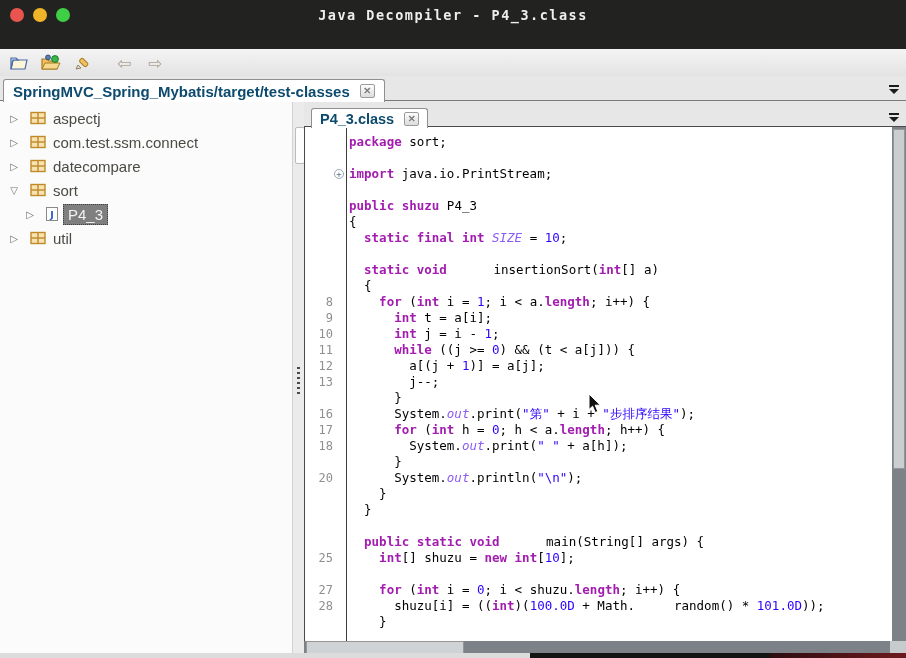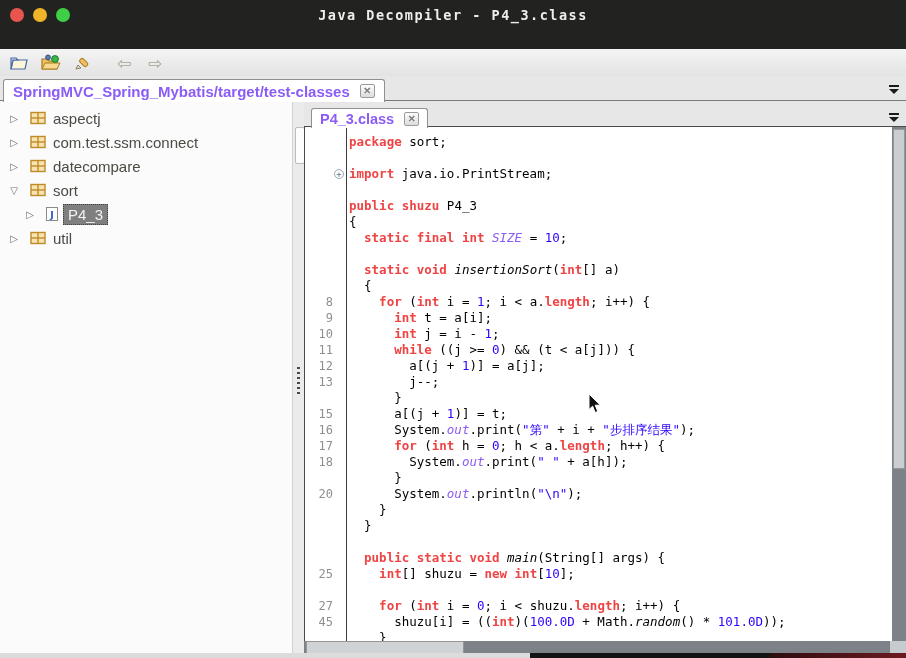--- a/index.html
+++ b/index.html
@@ -24,21 +24,21 @@
   .tool{margin-left:9px;width:22px;height:20px;display:flex;align-items:center;justify-content:center;}
   .tool.gap{margin-left:20px;}
   .nav-arrow{font-family:"DejaVu Sans",sans-serif;font-size:17px;color:#a8a190;line-height:18px;}
 
   
   .maintabs{position:absolute;left:0;top:76px;width:906px;height:25px;background:#e7e7e7;}
   .maintabs .strip-border{position:absolute;left:0;bottom:0;width:100%;height:1px;background:#7a7a7a;}
   .tab{position:absolute;background:#ffffff;border:1px solid #8f8f8f;border-bottom:none;
        border-radius:3px 3px 0 0;display:flex;align-items:center;z-index:2;}
   .tab-main{left:3px;top:3px;height:22px;padding:0 9px;}
-  .tab-label{font-weight:bold;font-size:15px;color:#8b5cf6;white-space:nowrap;}
+  .tab-label{font-weight:bold;font-size:15px;color:#0c4a6e;white-space:nowrap;}
   .closebox{margin-left:10px;width:13px;height:12px;border:1px solid #9b9b9b;border-radius:2px;
             background:linear-gradient(#fdfdfd,#dcdcdc);color:#777;font-size:9.5px;line-height:11px;
             text-align:center;font-weight:bold;}
   .tabmenu{position:absolute;right:7px;width:10px;}
   .tabmenu .bar{height:2px;background:#1b1b1b;margin-bottom:2px;}
   .tabmenu .tri{width:0;height:0;border-left:5px solid transparent;border-right:5px solid transparent;
                 border-top:5px solid #1b1b1b;margin:0 auto;}
   .tabmenu-main{top:9px;}
 
   
@@ -65,25 +65,25 @@
   .editor{position:absolute;left:0;top:26px;width:602px;height:514px;background:#ffffff;
           border-left:1px solid #4a4a4a;box-sizing:border-box;overflow:hidden;}
   .gutter-sep{position:absolute;left:41px;top:0;width:1px;height:514px;background:#3c3c3c;}
   .code-lines{position:absolute;left:0;top:7px;width:585px;}
   .codeline{position:relative;height:16px;line-height:16px;white-space:pre;
             font-family:"DejaVu Sans Mono",monospace;font-size:12.5px;color:#000;}
   .codeline .ln{position:absolute;left:0;top:0;width:28px;text-align:right;color:#8f8f8f;font-size:12px;}
   .codeline .fold{position:absolute;left:29px;top:2.5px;width:10px;height:10px;border:1px solid #9aaab6;
                   border-radius:50%;color:#5c7285;font-size:9px;line-height:9px;text-align:center;box-sizing:border-box;background:#fff;}
   .codeline .ct{position:absolute;left:44px;top:0;}
-  .tk{color:#ef4444;font-weight:bold;}
+  .tk{color:#a21caf;font-weight:bold;}
   .tn{color:#2a00ff;}
   .ts{color:#2a00ff;}
   .tsf{color:#8b5cf6;font-style:italic;}
-  .tsm{font-style:italic;}
+  .tsm{margin-left:39px;}
 
   .vscroll{position:absolute;right:0;top:0;width:14px;height:514px;background:#7c8287;}
   .vthumb{position:absolute;left:1px;top:2px;width:12px;height:340px;background:#cbced0;
           border:1px solid #969696;box-sizing:border-box;}
   .hscroll{position:absolute;left:0;top:540px;width:586px;height:13px;background:#7c8287;}
   .hthumb{position:absolute;left:2px;top:0;width:158px;height:13px;background:#d0d3d5;
           border:1px solid #969696;box-sizing:border-box;}
   .scroll-corner{position:absolute;right:0;top:540px;width:16px;height:13px;background:#c6cbce;}
 
   .bottom-strip{position:absolute;left:0;top:653px;width:906px;height:5px;background:#dcdcdc;}
@@ -244,34 +244,33 @@
         <div class="codeline"><span class="ln"></span><span class="ct"></span></div>
         <div class="codeline"><span class="ln"></span><span class="ct"><span>  </span><span class="tk">static</span><span> </span><span class="tk">void</span><span> </span><span class="tsm">insertionSort</span><span>(</span><span class="tk">int</span><span>[] a)</span></span></div>
         <div class="codeline"><span class="ln"></span><span class="ct"><span>  {</span></span></div>
         <div class="codeline"><span class="ln">8</span><span class="ct"><span>    </span><span class="tk">for</span><span> (</span><span class="tk">int</span><span> i = </span><span class="tn">1</span><span>; i &lt; a.</span><span class="tk">length</span><span>; i++) {</span></span></div>
         <div class="codeline"><span class="ln">9</span><span class="ct"><span>      </span><span class="tk">int</span><span> t = a[i];</span></span></div>
         <div class="codeline"><span class="ln">10</span><span class="ct"><span>      </span><span class="tk">int</span><span> j = i - </span><span class="tn">1</span><span>;</span></span></div>
         <div class="codeline"><span class="ln">11</span><span class="ct"><span>      </span><span class="tk">while</span><span> ((j &gt;= </span><span class="tn">0</span><span>) &amp;&amp; (t &lt; a[j])) {</span></span></div>
         <div class="codeline"><span class="ln">12</span><span class="ct"><span>        a[(j + </span><span class="tn">1</span><span>)] = a[j];</span></span></div>
         <div class="codeline"><span class="ln">13</span><span class="ct"><span>        j--;</span></span></div>
         <div class="codeline"><span class="ln"></span><span class="ct"><span>      }</span></span></div>
-        <div class="codeline"><span class="ln">15</span><span class="ct"><span>      a[(j + </span><span class="tn">1</span><span>)] = t;</span></span></div>
         <div class="codeline"><span class="ln">16</span><span class="ct"><span>      System.</span><span class="tsf">out</span><span>.print(</span><span class="ts">"第"</span><span> + i + </span><span class="ts">"步排序结果"</span><span>);</span></span></div>
         <div class="codeline"><span class="ln">17</span><span class="ct"><span>      </span><span class="tk">for</span><span> (</span><span class="tk">int</span><span> h = </span><span class="tn">0</span><span>; h &lt; a.</span><span class="tk">length</span><span>; h++) {</span></span></div>
         <div class="codeline"><span class="ln">18</span><span class="ct"><span>        System.</span><span class="tsf">out</span><span>.print(</span><span class="ts">" "</span><span> + a[h]);</span></span></div>
         <div class="codeline"><span class="ln"></span><span class="ct"><span>      }</span></span></div>
         <div class="codeline"><span class="ln">20</span><span class="ct"><span>      System.</span><span class="tsf">out</span><span>.println(</span><span class="ts">"\n"</span><span>);</span></span></div>
         <div class="codeline"><span class="ln"></span><span class="ct"><span>    }</span></span></div>
         <div class="codeline"><span class="ln"></span><span class="ct"><span>  }</span></span></div>
         <div class="codeline"><span class="ln"></span><span class="ct"></span></div>
         <div class="codeline"><span class="ln"></span><span class="ct"><span>  </span><span class="tk">public</span><span> </span><span class="tk">static</span><span> </span><span class="tk">void</span><span> </span><span class="tsm">main</span><span>(String[] args) {</span></span></div>
         <div class="codeline"><span class="ln">25</span><span class="ct"><span>    </span><span class="tk">int</span><span>[] shuzu = </span><span class="tk">new</span><span> </span><span class="tk">int</span><span>[</span><span class="tn">10</span><span>];</span></span></div>
         <div class="codeline"><span class="ln"></span><span class="ct"></span></div>
         <div class="codeline"><span class="ln">27</span><span class="ct"><span>    </span><span class="tk">for</span><span> (</span><span class="tk">int</span><span> i = </span><span class="tn">0</span><span>; i &lt; shuzu.</span><span class="tk">length</span><span>; i++) {</span></span></div>
-        <div class="codeline"><span class="ln">45</span><span class="ct"><span>      shuzu[i] = ((</span><span class="tk">int</span><span>)(</span><span class="tn">100.0D</span><span> + Math.</span><span class="tsm">random</span><span>() * </span><span class="tn">101.0D</span><span>));</span></span></div>
+        <div class="codeline"><span class="ln">28</span><span class="ct"><span>      shuzu[i] = ((</span><span class="tk">int</span><span>)(</span><span class="tn">100.0D</span><span> + Math.</span><span class="tsm">random</span><span>() * </span><span class="tn">101.0D</span><span>));</span></span></div>
         <div class="codeline"><span class="ln"></span><span class="ct"><span>    }</span></span></div>
       </div>
     <div class="vscroll">
       <div class="vthumb"></div>
     </div>
   </div>
 
   <div class="hscroll">
     <div class="hthumb"></div>
   </div>

